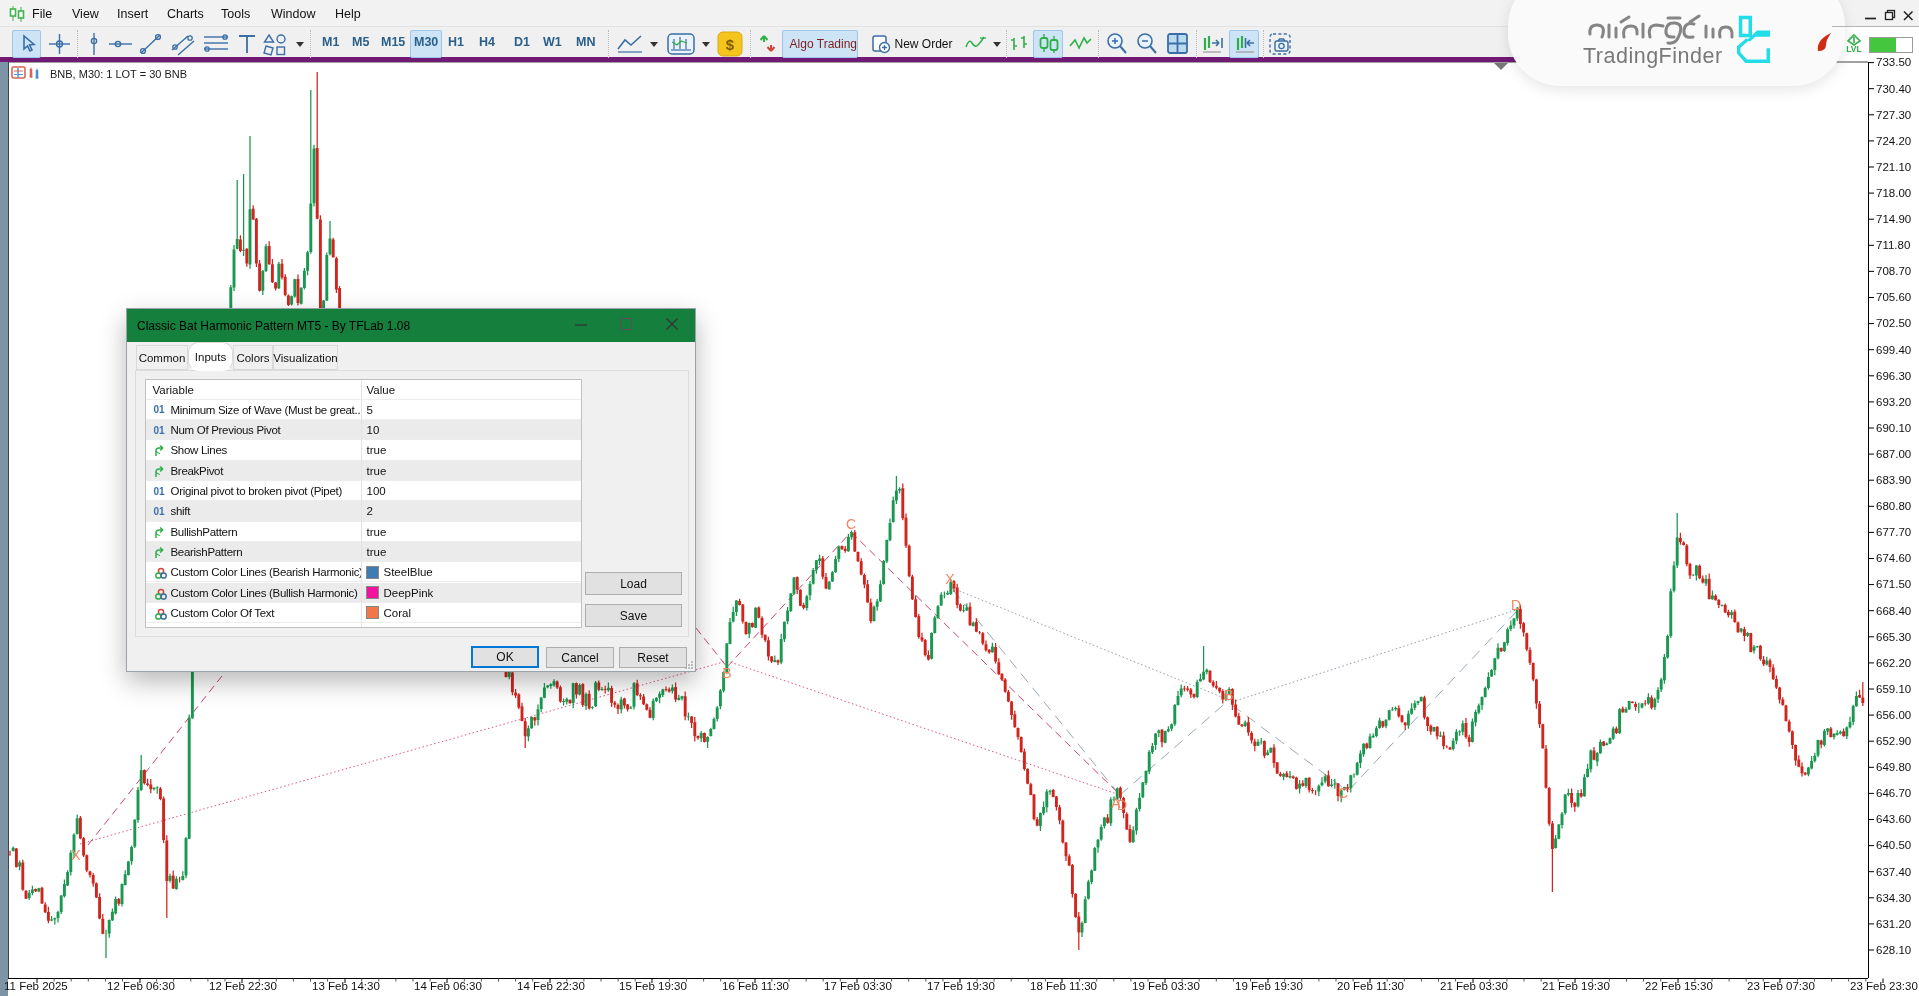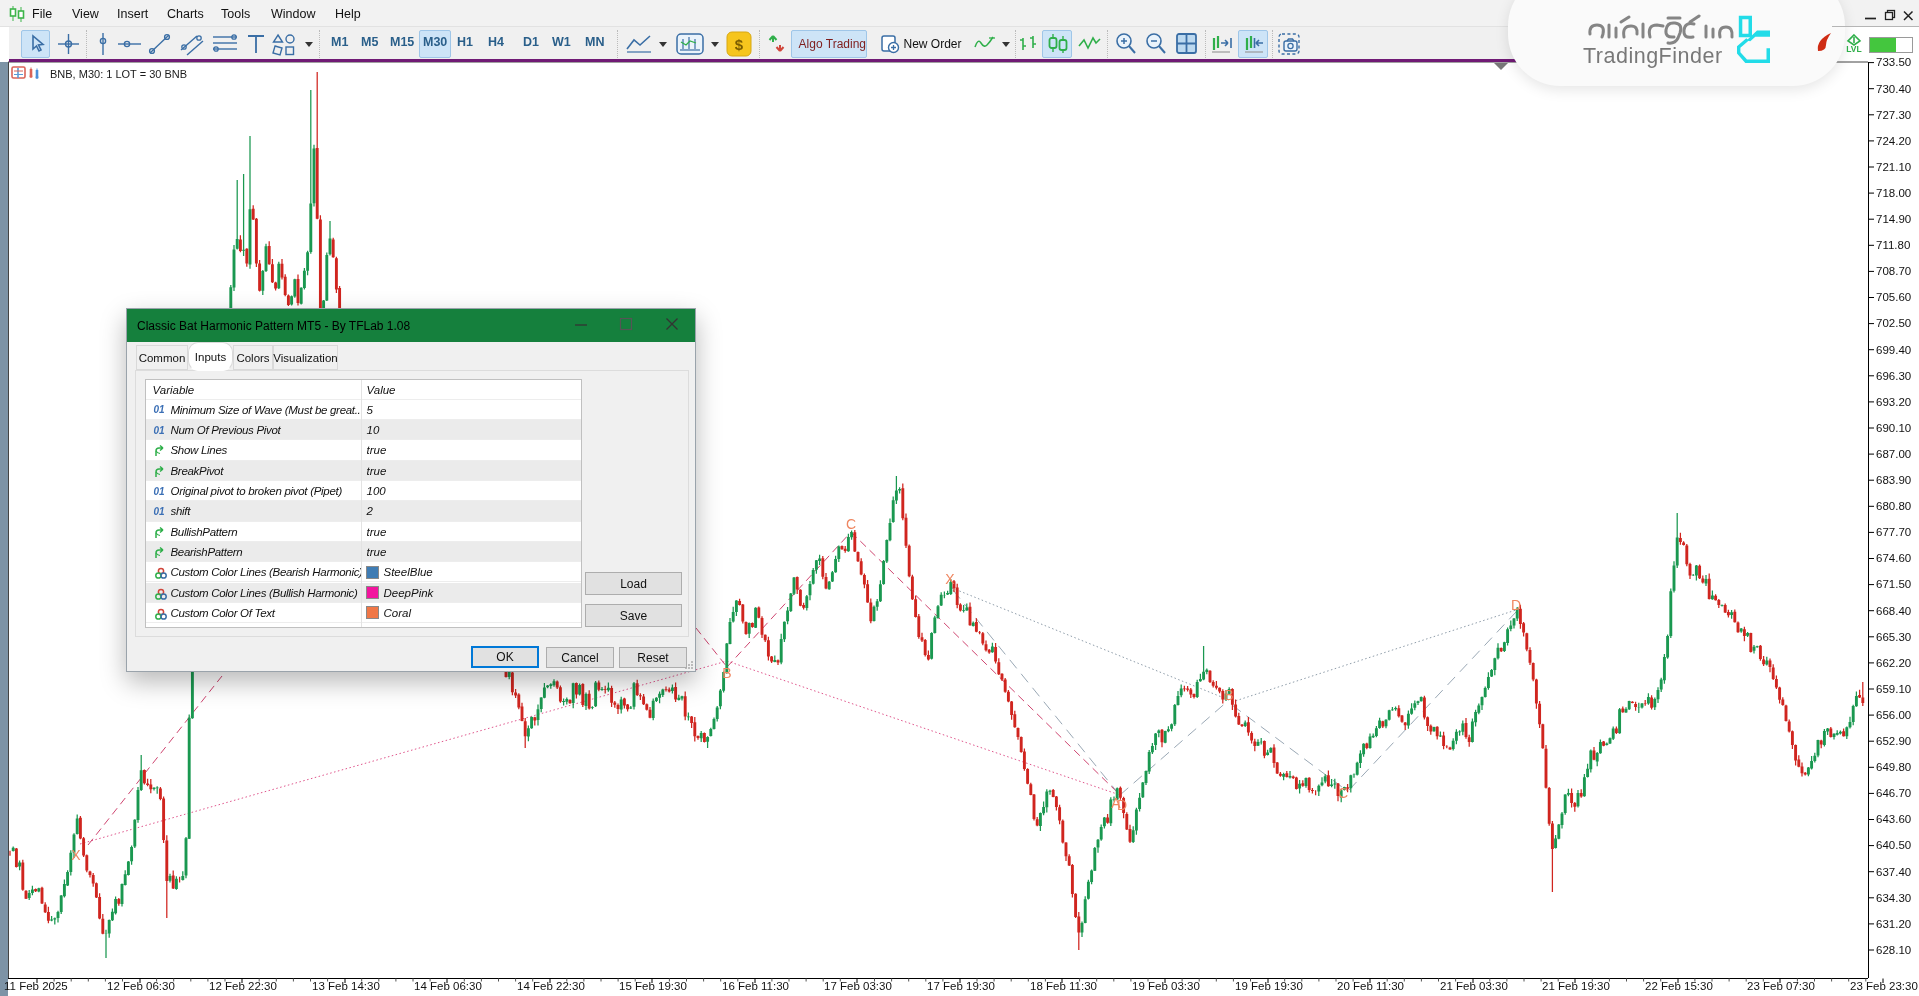--- a/index.html
+++ b/index.html
@@ -1,32 +1,32 @@
 <!DOCTYPE html>
 <html><head><meta charset="utf-8"><style>
 * { margin:0; padding:0; box-sizing:border-box; }
 html,body { width:1919px; height:996px; overflow:hidden; font-family:"Liberation Sans", sans-serif; background:#fff; }
 #menubar { position:absolute; left:0; top:0; width:1919px; height:27px; background:#f2f2f2; border-bottom:1px solid #e2e2e2; }
 .menuitem { position:absolute; top:7px; font-size:12.5px; color:#111; }
-#toolbar { position:absolute; left:9px; top:27px; width:1610px; height:35px; background:#f0f0f0; border-bottom:3px solid #701a75; }
+#toolbar { position:absolute; left:0; top:27px; width:1610px; height:35px; background:#f0f0f0; border-bottom:5px solid #701a75; }
 .tsep { position:absolute; top:3px; height:28px; width:0; border-left:1px dotted #bbb; }
 .tbtn { position:absolute; display:flex; align-items:center; justify-content:center; }
 .sel { background:#cde4f7; border:1px solid #9fc6e8; border-radius:2px; }
 .tf { position:absolute; top:8px; font-size:12.5px; font-weight:bold; color:#2a5f8a; }
 #chartbg { position:absolute; left:8px; top:62px; width:1861px; height:934px; background:#fff; }
 #leftstrip { position:absolute; left:0; top:62px; width:8px; height:934px; background:#7d93a6; }
 #dlg { position:absolute; left:126px; top:308px; width:570px; height:364px; background:#f0f0f0; border:1px solid #9aa3ab; box-shadow:0 10px 24px rgba(0,0,0,.28); }
 #dlgtitle { position:absolute; left:0; top:0; width:100%; height:33px; background:#15803d; }
 #dlgtitle span { position:absolute; left:10px; top:9.5px; font-size:12px; color:#000; }
 .wbtn { position:absolute; top:9px; font-size:13px; color:#333; }
 .tab { position:absolute; top:36px; height:25px; background:#f0f0f0; border:1px solid #d9d9d9; font-size:11.5px; color:#111; display:flex; align-items:center; justify-content:center; }
 .tabsel { background:#fff; top:33px; height:29px; border-bottom:1px solid #fff; z-index:2;border-radius:10px; }
 #tabpage { position:absolute; left:8px; top:61px; width:554px; height:267px; border:1px solid #dcdcdc; background:#f0f0f0; }
 #tbl { position:absolute; left:17.5px; top:69.5px; width:437px; height:249px; background:#fff; border:1px solid #c0c0c0; font-size:11.5px; color:#111; }
-.row { position:absolute; left:0; width:435px; height:20.3px; box-shadow:inset 0 -1px #ededed;font-style:italic; }
+.row { position:absolute; left:0; width:435px; height:20.3px; box-shadow:inset 0 -1px #ededed; }
 .rowg { background:#ebebeb; }
 .rlab { position:absolute; left:25px; top:4px; white-space:nowrap; width:190px; overflow:hidden; letter-spacing:-0.3px; }
 .rval { position:absolute; left:221px; top:4px; white-space:nowrap;text-align:right; }
 .colsep { position:absolute; left:215px; top:0; width:0; height:247px; border-left:1px solid #e3e3e3; }
 .swatch { position:absolute; left:220px; top:3.5px; width:13px; height:13px; }
 .btn { position:absolute; background:#e1e1e1; border:1px solid #adadad; font-size:12px; color:#111; display:flex; align-items:center; justify-content:center; }
 #wm { position:absolute; left:1508px; top:-26px; width:337px; height:112px; background:#fafafa; border-radius:52px; box-shadow:0 4px 14px rgba(0,0,0,.10); }
 </style></head>
 <body>
 <div id="leftstrip"></div>

